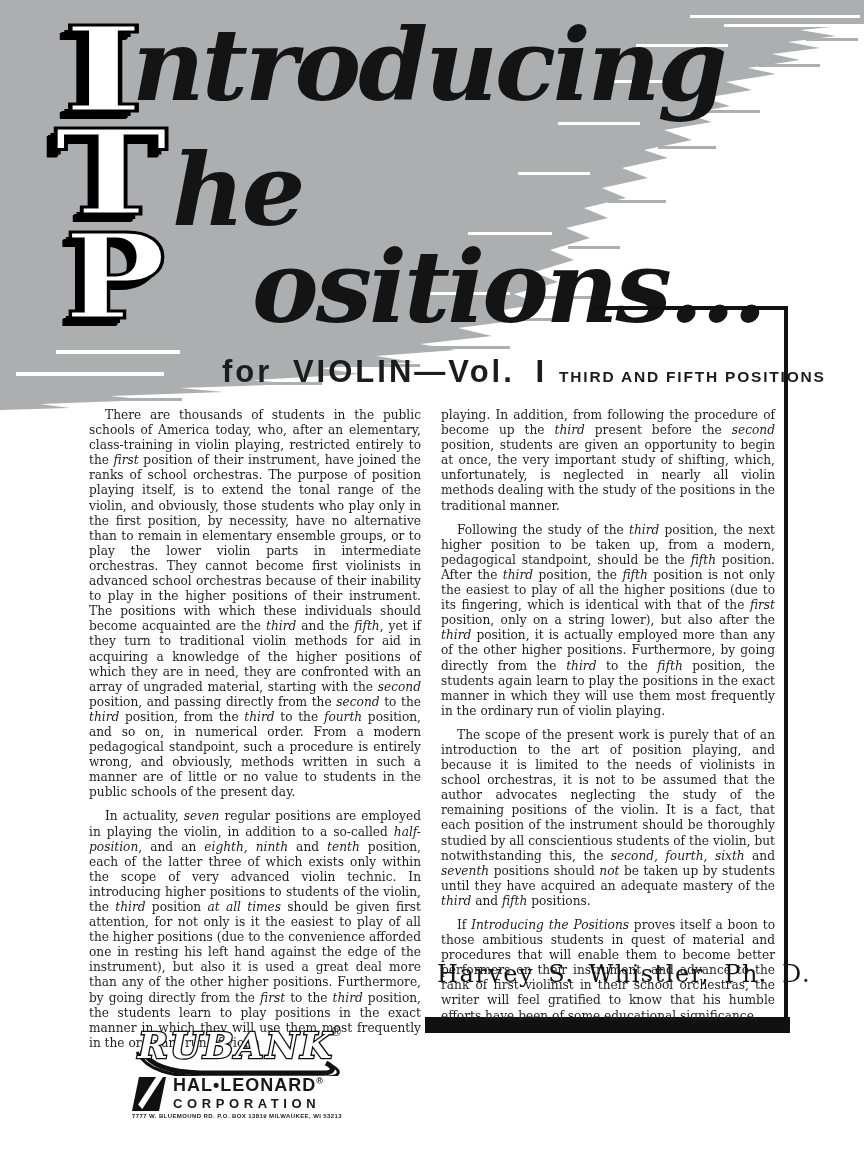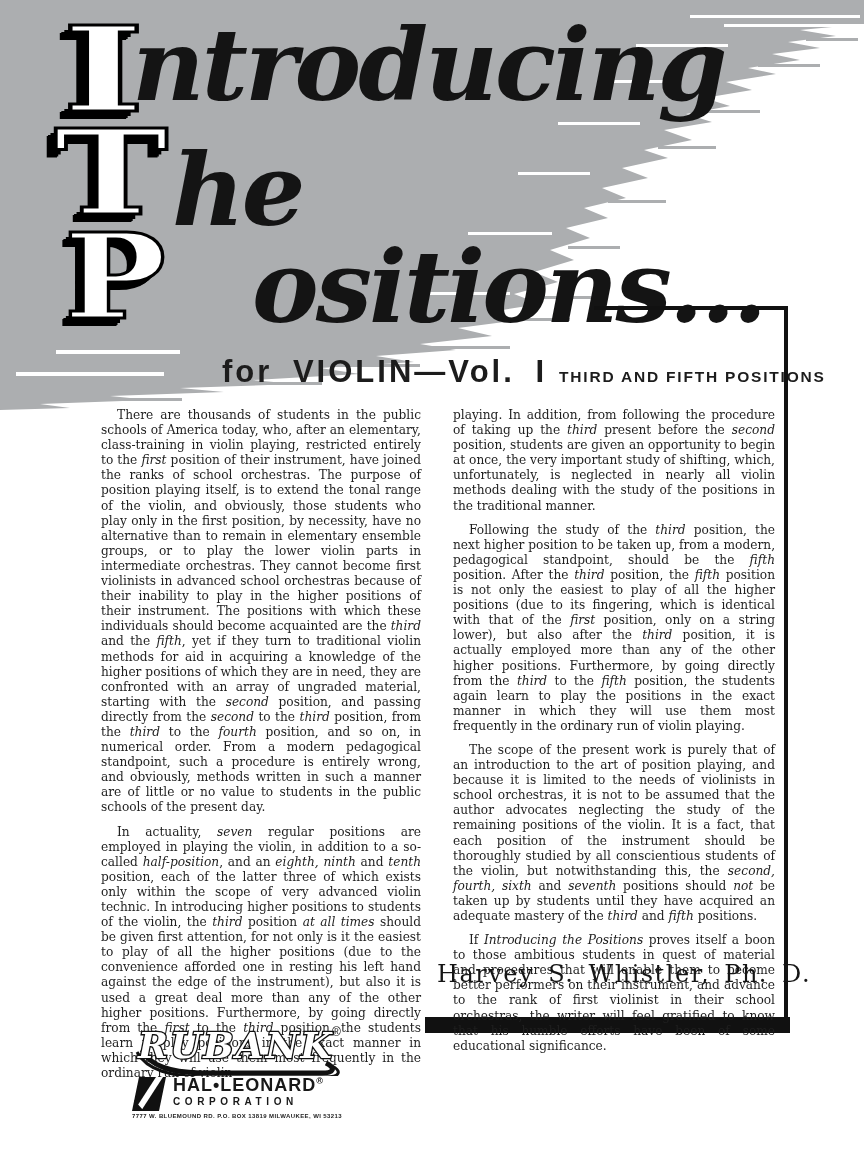--- a/index.html
+++ b/index.html
@@ -61,41 +61,41 @@
   .rule-right{position:absolute;left:784px;top:306px;width:4px;height:712px;background:#111;}
   .rule-bottom{position:absolute;left:425px;top:1017px;width:365px;height:16px;background:#111;}
   
   .col{
     position:absolute;top:408px;
     font-size:12.2px;line-height:15.1px;
     text-align:justify;
   }
   .col.left{left:85px;width:336px;}
   .col.right{left:437px;width:338px;}
-  .col p{margin:0 0 9px 16px;text-indent:16px;}
+  .col p{margin:0 0 9px 4px;text-indent:16px;}
   .col.right p:first-child{text-indent:0;}
   .signature{
     position:absolute;left:437px;top:960px;width:340px;
     text-align:center;
     font-family:"DejaVu Serif", serif;
     font-weight:normal;
     font-size:24px;
     letter-spacing:1.5px;
     word-spacing:5px;
     color:#151515;
     white-space:nowrap;
   }
   
   .rubank{position:absolute;left:126px;top:1022px;}
   .halblock{position:absolute;left:132px;top:1076px;display:flex;align-items:flex-start;}
   .halicon{flex:0 0 auto;margin-right:7px;}
   .haltext{font-family:"Liberation Sans", sans-serif;color:#181818;}
   .halname{font-size:18px;font-weight:bold;letter-spacing:1px;white-space:nowrap;line-height:1.05;}
   .halname sup{font-size:9px;}
-  .halcorp{font-size:10px;font-weight:bold;letter-spacing:4.6px;white-space:nowrap;margin-top:1px;}
+  .halcorp{font-size:13px;font-weight:bold;letter-spacing:4.6px;white-space:nowrap;margin-top:1px;}
   .haladdr{
     position:absolute;left:132px;top:1113px;
     font-family:"Liberation Sans", sans-serif;
     font-size:6px;font-weight:bold;letter-spacing:.4px;
     color:#222;white-space:nowrap;
   }
 </style>
 </head>
 <body>
 
@@ -153,21 +153,21 @@
 
   <div class="rule-top"></div>
   <div class="rule-right"></div>
   <div class="rule-bottom"></div>
 
   <div class="col left">
       <p><span>There are thousands of students in the public schools of America today, who, after an elementary, class-training in violin playing, restricted entirely to the </span><i>first</i><span> position of their instrument, have joined the ranks of school orchestras. The purpose of position playing itself, is to extend the tonal range of the violin, and obviously, those students who play only in the first position, by necessity, have no alternative than to remain in elementary ensemble groups, or to play the lower violin parts in intermediate orchestras. They cannot become first violinists in advanced school orchestras because of their inability to play in the higher positions of their instrument. The positions with which these individuals should become acquainted are the </span><i>third</i><span> and the </span><i>fifth</i><span>, yet if they turn to traditional violin methods for aid in acquiring a knowledge of the higher positions of which they are in need, they are confronted with an array of ungraded material, starting with the </span><i>second</i><span> position, and passing directly from the </span><i>second</i><span> to the </span><i>third</i><span> position, from the </span><i>third</i><span> to the </span><i>fourth</i><span> position, and so on, in numerical order. From a modern pedagogical standpoint, such a procedure is entirely wrong, and obviously, methods written in such a manner are of little or no value to students in the public schools of the present day.</span></p>
       <p><span>In actuality, </span><i>seven</i><span> regular positions are employed in playing the violin, in addition to a so-called </span><i>half-position</i><span>, and an </span><i>eighth, ninth</i><span> and </span><i>tenth</i><span> position, each of the latter three of which exists only within the scope of very advanced violin technic. In introducing higher positions to students of the violin, the </span><i>third</i><span> position </span><i>at all times</i><span> should be given first attention, for not only is it the easiest to play of all the higher positions (due to the convenience afforded one in resting his left hand against the edge of the instrument), but also it is used a great deal more than any of the other higher positions. Furthermore, by going directly from the </span><i>first</i><span> to the </span><i>third</i><span> position, the students learn to play positions in the exact manner in which they will use them most frequently in the ordinary run of violin</span></p>
     </div>
   <div class="col right">
-      <p><span>playing. In addition, from following the procedure of taking up the </span><i>third</i><span> present before the </span><i>second</i><span> position, students are given an opportunity to begin at once, the very important study of shifting, which, unfortunately, is neglected in nearly all violin methods dealing with the study of the positions in the traditional manner.</span></p>
+      <p><span>playing. In addition, from following the procedure of become up the </span><i>third</i><span> present before the </span><i>second</i><span> position, students are given an opportunity to begin at once, the very important study of shifting, which, unfortunately, is neglected in nearly all violin methods dealing with the study of the positions in the traditional manner.</span></p>
       <p><span>Following the study of the </span><i>third</i><span> position, the next higher position to be taken up, from a modern, pedagogical standpoint, should be the </span><i>fifth</i><span> position. After the </span><i>third</i><span> position, the </span><i>fifth</i><span> position is not only the easiest to play of all the higher positions (due to its fingering, which is identical with that of the </span><i>first</i><span> position, only on a string lower), but also after the </span><i>third</i><span> position, it is actually employed more than any of the other higher positions. Furthermore, by going directly from the </span><i>third</i><span> to the </span><i>fifth</i><span> position, the students again learn to play the positions in the exact manner in which they will use them most frequently in the ordinary run of violin playing.</span></p>
       <p><span>The scope of the present work is purely that of an introduction to the art of position playing, and because it is limited to the needs of violinists in school orchestras, it is not to be assumed that the author advocates neglecting the study of the remaining positions of the violin. It is a fact, that each position of the instrument should be thoroughly studied by all conscientious students of the violin, but notwithstanding this, the </span><i>second, fourth, sixth</i><span> and </span><i>seventh</i><span> positions should </span><i>not</i><span> be taken up by students until they have acquired an adequate mastery of the </span><i>third</i><span> and </span><i>fifth</i><span> positions.</span></p>
       <p><span>If </span><i>Introducing the Positions</i><span> proves itself a boon to those ambitious students in quest of material and procedures that will enable them to become better performers on their instrument, and advance to the rank of first violinist in their school orchestras, the writer will feel gratified to know that his humble efforts have been of some educational significance.</span></p>
     </div>
 
   <div class="signature">Harvey S. Whistler, Ph. D.</div>
 
   <svg class="rubank" width="224" height="54" viewBox="0 0 224 54" aria-hidden="true">
     <path d="M16,28 C24,44 44,50 74,51 L196,51 C208,51 210,46 200,41" fill="none" stroke="#111" stroke-width="5"></path>
     <path d="M11,34 C21,53 46,58 76,59 L200,59 C214,59 216,53 206,48" fill="none" stroke="#111" stroke-width="3" transform="translate(0,-4)"></path>

